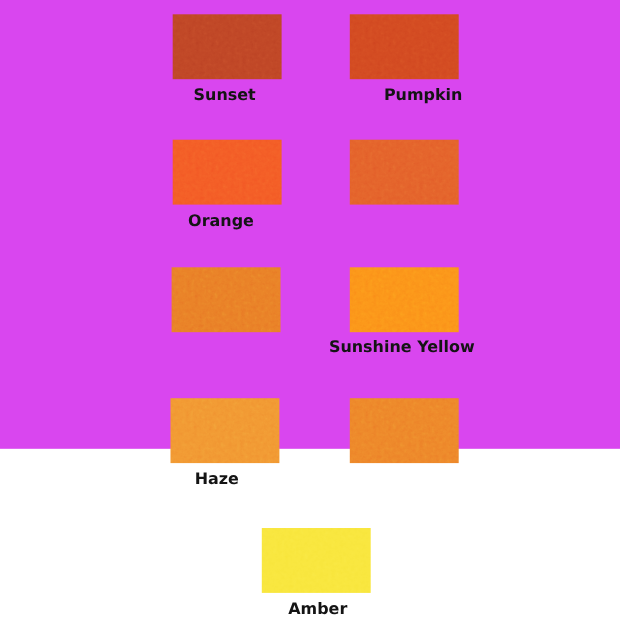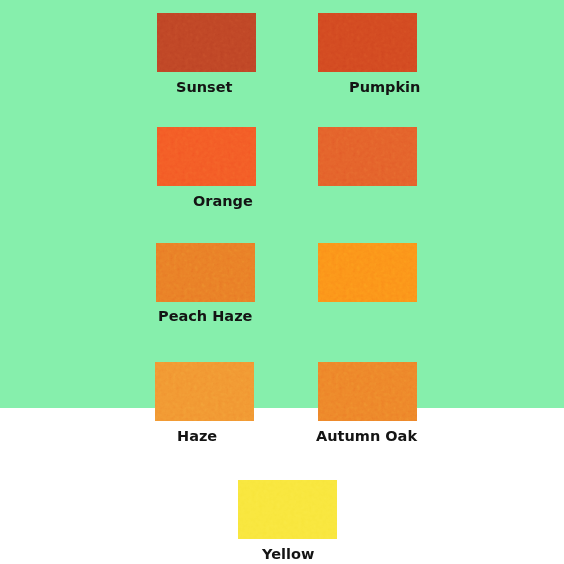--- a/index.html
+++ b/index.html
@@ -8,21 +8,21 @@
     padding: 0;
     width: 564px;
     height: 564px;
     background: #ffffff;
     overflow: hidden;
   }
   #canvas {
     position: relative;
     width: 564px;
     height: 408px;
-    background: #86efac;
+    background: #d946ef;
     font-family: "DejaVu Sans", sans-serif;
     -webkit-font-smoothing: antialiased;
   }
   .swatch-chip {
     position: absolute;
     overflow: hidden;
   }
   .swatch-grain {
     position: absolute;
     left: 0;
@@ -66,48 +66,47 @@
       <svg class="swatch-grain">
         <rect width="100%" height="100%" filter="url(#grain)"></rect>
       </svg>
     </div>
     <div class="swatch-label" style="left: 349px; top: 80px;">Pumpkin</div>
     <div class="swatch-chip" style="left: 157px; top: 127px; width: 99px; height: 59px; background: rgb(244, 95, 39);">
       <svg class="swatch-grain">
         <rect width="100%" height="100%" filter="url(#grain)"></rect>
       </svg>
     </div>
-    <div class="swatch-label" style="left: 193px; top: 194px;">Orange</div>
+    <div class="swatch-label" style="left: 171px; top: 194px;">Orange</div>
     <div class="swatch-chip" style="left: 318px; top: 127px; width: 99px; height: 59px; background: rgb(229, 101, 44);">
       <svg class="swatch-grain">
         <rect width="100%" height="100%" filter="url(#grain)"></rect>
       </svg>
     </div>
     <div class="swatch-chip" style="left: 156px; top: 243px; width: 99px; height: 59px; background: rgb(234, 131, 40);">
       <svg class="swatch-grain">
         <rect width="100%" height="100%" filter="url(#grain)"></rect>
       </svg>
     </div>
-    <div class="swatch-label" style="left: 158px; top: 309px;">Peach Haze</div>
     <div class="swatch-chip" style="left: 318px; top: 243px; width: 99px; height: 59px; background: rgb(252, 152, 26);">
       <svg class="swatch-grain">
         <rect width="100%" height="100%" filter="url(#grain)"></rect>
       </svg>
     </div>
+    <div class="swatch-label" style="left: 299px; top: 309px;">Sunshine Yellow</div>
     <div class="swatch-chip" style="left: 155px; top: 362px; width: 99px; height: 59px; background: rgb(242, 155, 52);">
       <svg class="swatch-grain">
         <rect width="100%" height="100%" filter="url(#grain)"></rect>
       </svg>
     </div>
     <div class="swatch-label" style="left: 177px; top: 429px;">Haze</div>
     <div class="swatch-chip" style="left: 318px; top: 362px; width: 99px; height: 59px; background: rgb(238, 138, 43);">
       <svg class="swatch-grain">
         <rect width="100%" height="100%" filter="url(#grain)"></rect>
       </svg>
     </div>
-    <div class="swatch-label" style="left: 316px; top: 429px;">Autumn Oak</div>
     <div class="swatch-chip" style="left: 238px; top: 480px; width: 99px; height: 59px; background: rgb(249, 231, 63);">
       <svg class="swatch-grain">
         <rect width="100%" height="100%" filter="url(#grain)"></rect>
       </svg>
     </div>
-    <div class="swatch-label" style="left: 262px; top: 547px;">Yellow</div>
+    <div class="swatch-label" style="left: 262px; top: 547px;">Amber</div>
   </div>
 
 </body></html>

